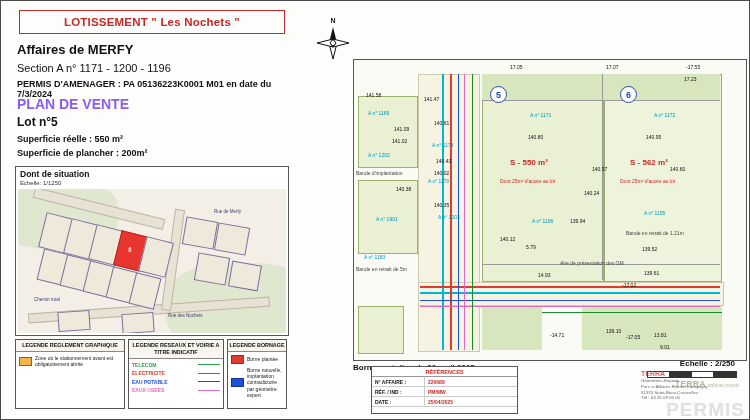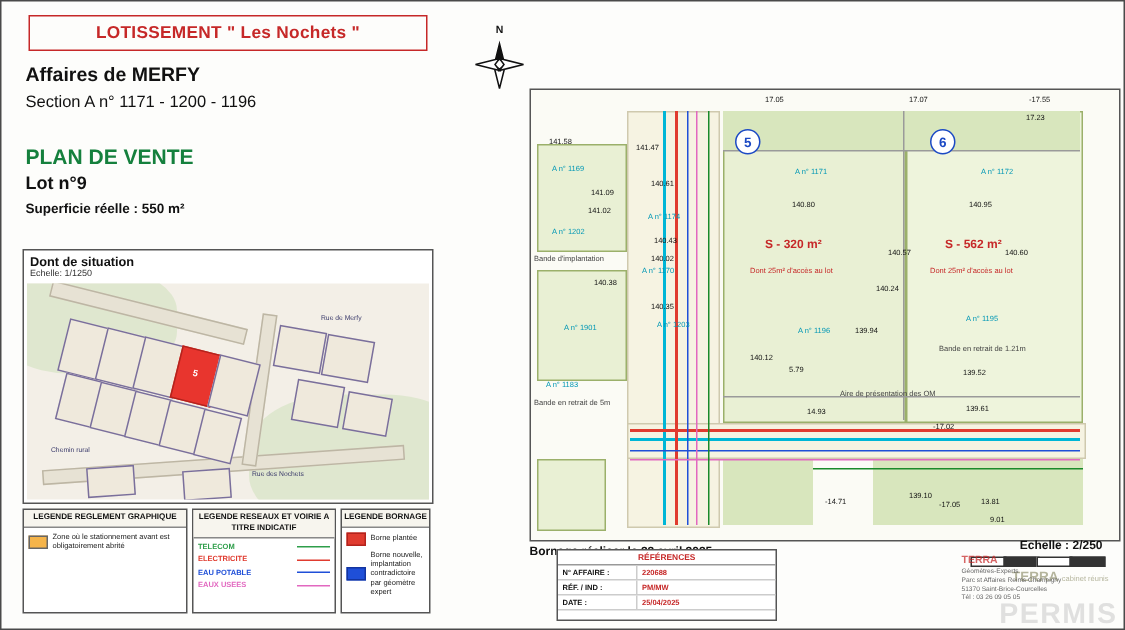--- a/index.html
+++ b/index.html
@@ -31,21 +31,21 @@
   .commune{
     position:absolute;left:10px;top:36px;font-size:13px;font-weight:bold;color:#111;
   }
   .section{
     position:absolute;left:10px;top:56px;font-size:11px;color:#111;
   }
   .permis{
     position:absolute;left:10px;top:73px;font-size:9px;font-weight:bold;color:#111;
   }
   .plan-vente{
-    position:absolute;left:10px;top:90px;font-size:14px;font-weight:bold;color:#15803d;
+    position:absolute;left:10px;top:90px;font-size:14px;font-weight:bold;color:#8b5cf6;
   }
   .lot{
     position:absolute;left:10px;top:109px;font-size:12px;font-weight:bold;color:#111;
   }
   .surf1{position:absolute;left:10px;top:128px;font-size:9px;font-weight:bold;color:#111;}
   .surf2{position:absolute;left:10px;top:142px;font-size:9px;font-weight:bold;color:#111;}
 
   .situation-box{
     position:absolute;left:8px;top:160px;width:272px;height:168px;
     border:1px solid #555;background:#ffffff;
@@ -166,23 +166,25 @@
 <div class="sheet">
 
   <div class="left">
 
     <div class="title-box">
       <span>LOTISSEMENT " Les Nochets "</span>
     </div>
 
     <div class="commune">Affaires de MERFY</div>
     <div class="section">Section A n° 1171 - 1200 - 1196</div>
+    <div class="permis">PERMIS D'AMENAGER : PA 05136223K0001 M01 en date du 7/3/2024</div>
     <div class="plan-vente">PLAN DE VENTE</div>
-    <div class="lot">Lot n°9</div>
+    <div class="lot">Lot n°5</div>
     <div class="surf1">Superficie réelle : 550 m²</div>
+    <div class="surf2">Superficie de plancher : 200m²</div>
 
     <div class="situation-box">
       <div class="situation-title">Dont de situation</div>
       <div class="situation-scale">Echelle: 1/1250</div>
       <div class="sit-plan">
         <div class="greenblob" style="left:-20px;top:-10px;width:120px;height:70px;"></div>
         <div class="greenblob" style="right:-30px;bottom:-20px;width:150px;height:90px;"></div>
 
         <div class="road" style="left:14px;top:14px;width:132px;height:9px;transform:rotate(14deg);"></div>
         <div class="road" style="left:10px;top:116px;width:240px;height:8px;transform:rotate(-4deg);"></div>
@@ -303,21 +305,21 @@
     <div class="pink" style="left:66px;top:246px;width:300px;height:1.4px;"></div>
     <div class="green" style="left:118px;top:14px;width:1.4px;height:276px;"></div>
     <div class="green" style="left:188px;top:252px;width:180px;height:1.4px;"></div>
     <div class="gray" style="left:128px;top:40px;width:238px;height:.8px;"></div>
     <div class="gray" style="left:128px;top:204px;width:238px;height:.8px;"></div>
     <div class="gray" style="left:248px;top:14px;width:.8px;height:206px;"></div>
 
     <div class="lotnum" style="left:136px;top:26px;">5</div>
     <div class="lotnum" style="left:266px;top:26px;">6</div>
 
-    <div class="bigS" style="left:156px;top:98px;">S - 320 m²</div>
+    <div class="bigS" style="left:156px;top:98px;">S - 550 m²</div>
     <div class="smallred" style="left:146px;top:118px;">Dont 25m² d'accès au lot</div>
     <div class="bigS" style="left:276px;top:98px;">S - 562 m²</div>
     <div class="smallred" style="left:266px;top:118px;">Dont 25m² d'accès au lot</div>
 
     <div class="cyantxt" style="left:14px;top:50px;">A n° 1169</div>
     <div class="cyantxt" style="left:14px;top:92px;">A n° 1202</div>
     <div class="cyantxt" style="left:78px;top:82px;">A n° 1174</div>
     <div class="cyantxt" style="left:74px;top:118px;">A n° 1170</div>
     <div class="cyantxt" style="left:84px;top:154px;">A n° 1203</div>
     <div class="cyantxt" style="left:22px;top:156px;">A n° 1901</div>

